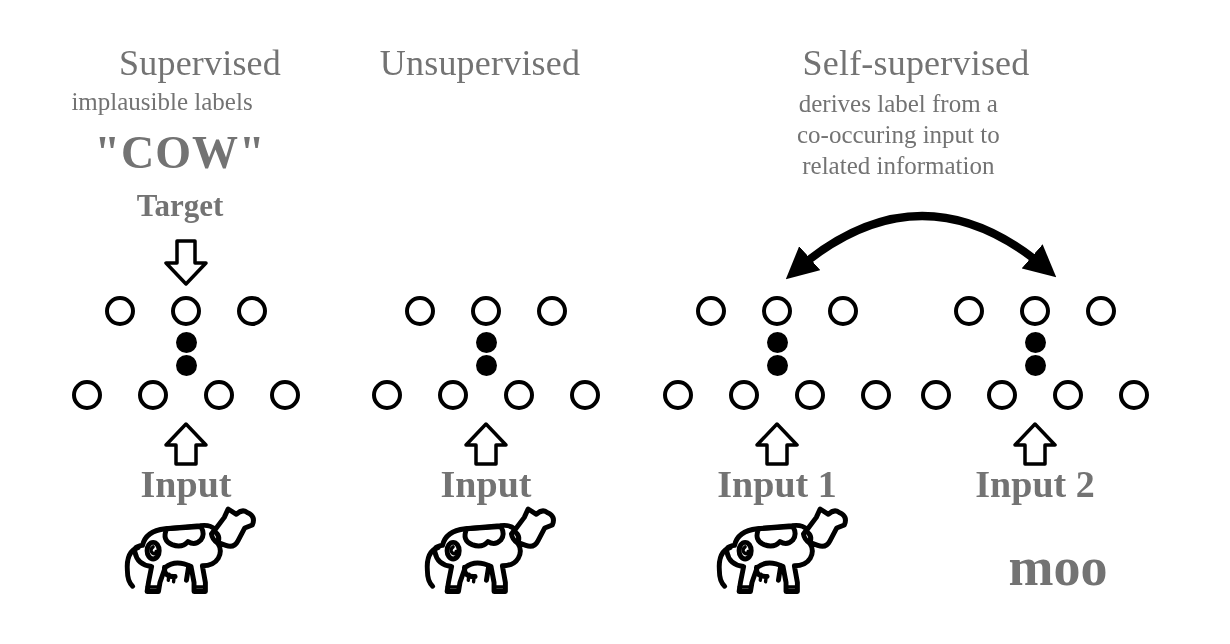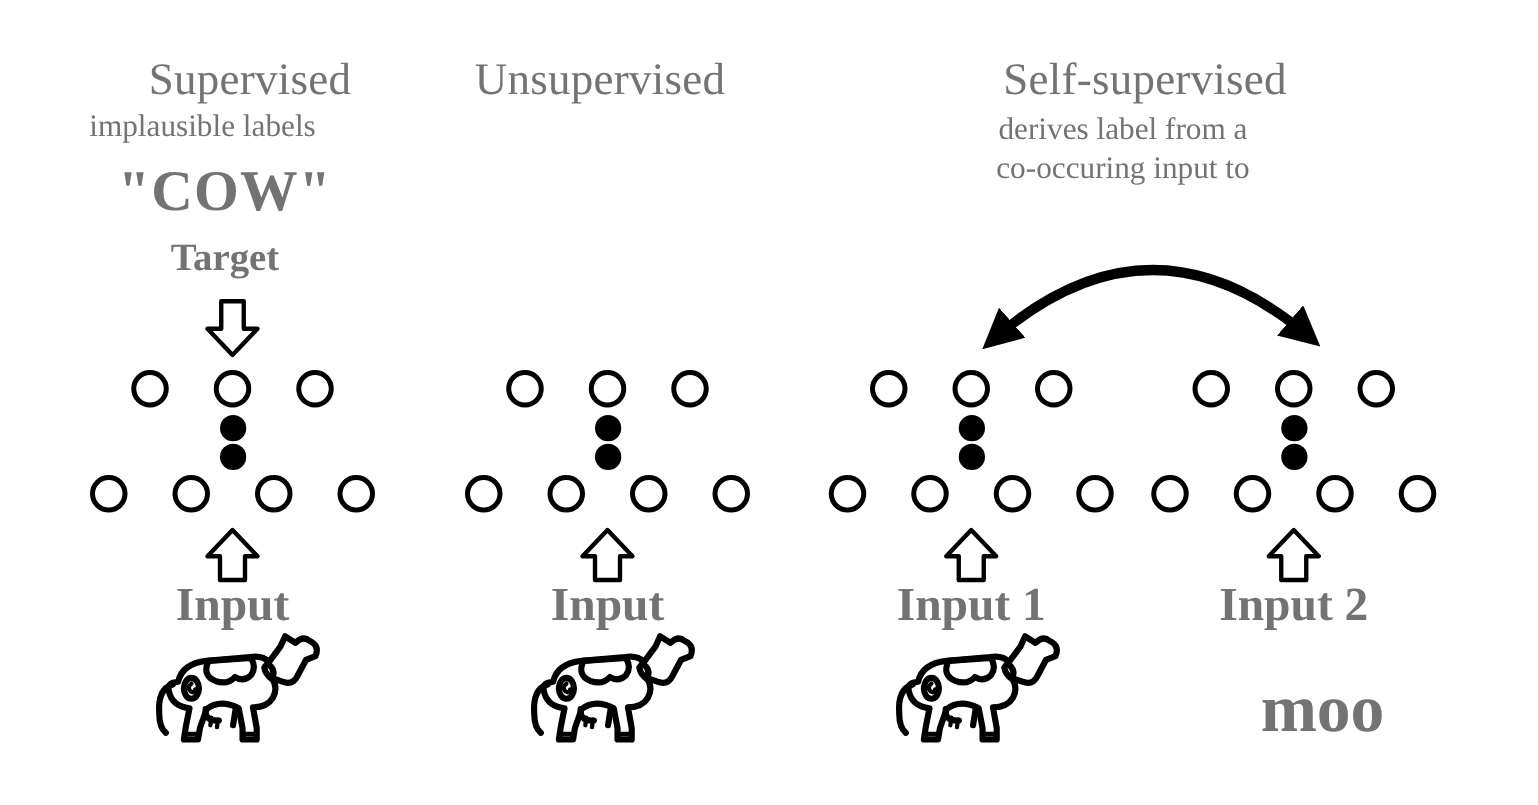--- a/index.html
+++ b/index.html
@@ -128,20 +128,21 @@
   <div class="cx input-label" style="left:486px;top:462px">Input</div>
 
   <svg class="abs" style="left:415px;top:506px" width="152" height="106" viewBox="0 0 200 140">
       <use href="#cowsym"></use>
     </svg>
 
   <div class="cx title" style="left:916px;top:42px">Self-supervised</div>
   <div class="sub-block" style="left:797px;top:88px">
     <div>derives label from a</div>
     <div>co-occuring input to</div>
+    <div>related information</div>
   </div>
 
   <svg class="abs" style="left:770px;top:185px" width="300" height="105" viewBox="0 0 300 105">
     <path d="M23 88 Q151 -25 279 86" fill="none" stroke="#000" stroke-width="8" marker-start="url(#ah)" marker-end="url(#ah)"></path>
   </svg>
 
   <div class="network" style="left:647px;top:296px;width:260px">
       <div class="net-row open">
         <div class="node"></div>
         <div class="node"></div>

